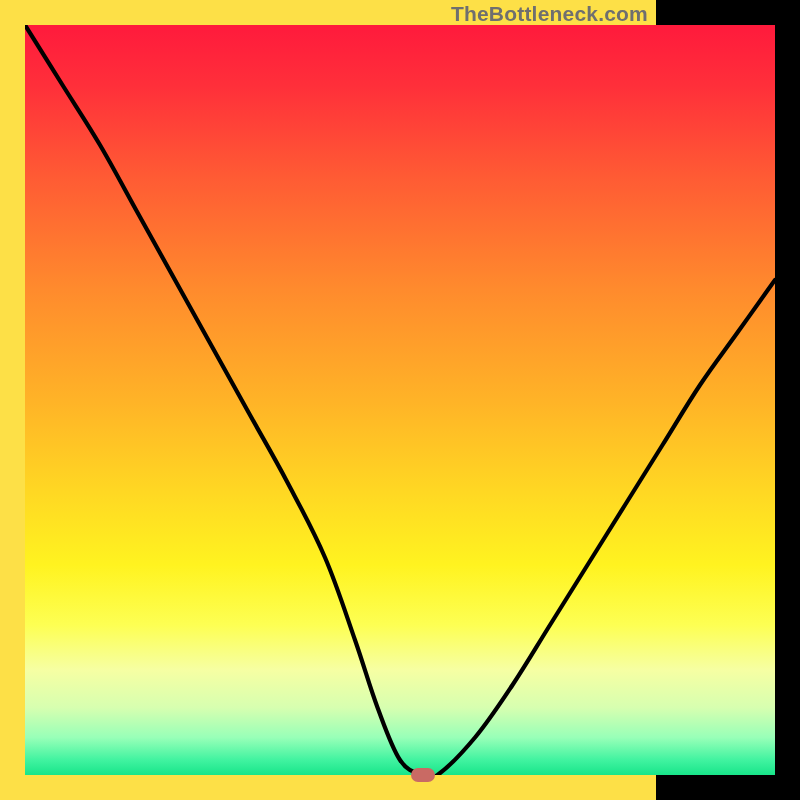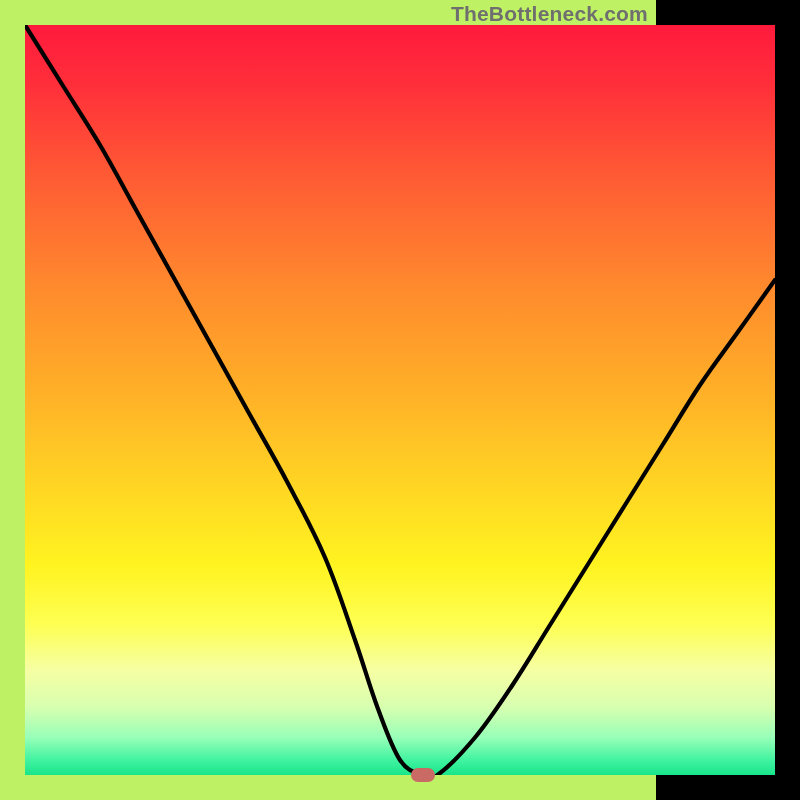--- a/index.html
+++ b/index.html
@@ -10,21 +10,21 @@
     background: #000;
     overflow: hidden;
     font-family: Arial, Helvetica, sans-serif;
   }
   .frame {
     position: absolute;
     left: 0;
     top: 0;
     width: 656px;
     height: 800px;
-    background: #bef264;
+    background: #fde047;
   }
   .plot-area {
     position: absolute;
     left: 25px;
     top: 25px;
     width: 750px;
     height: 750px;
     background: linear-gradient(to bottom,
       #ff1a3c 0%,
       #ff2f3a 8%,

